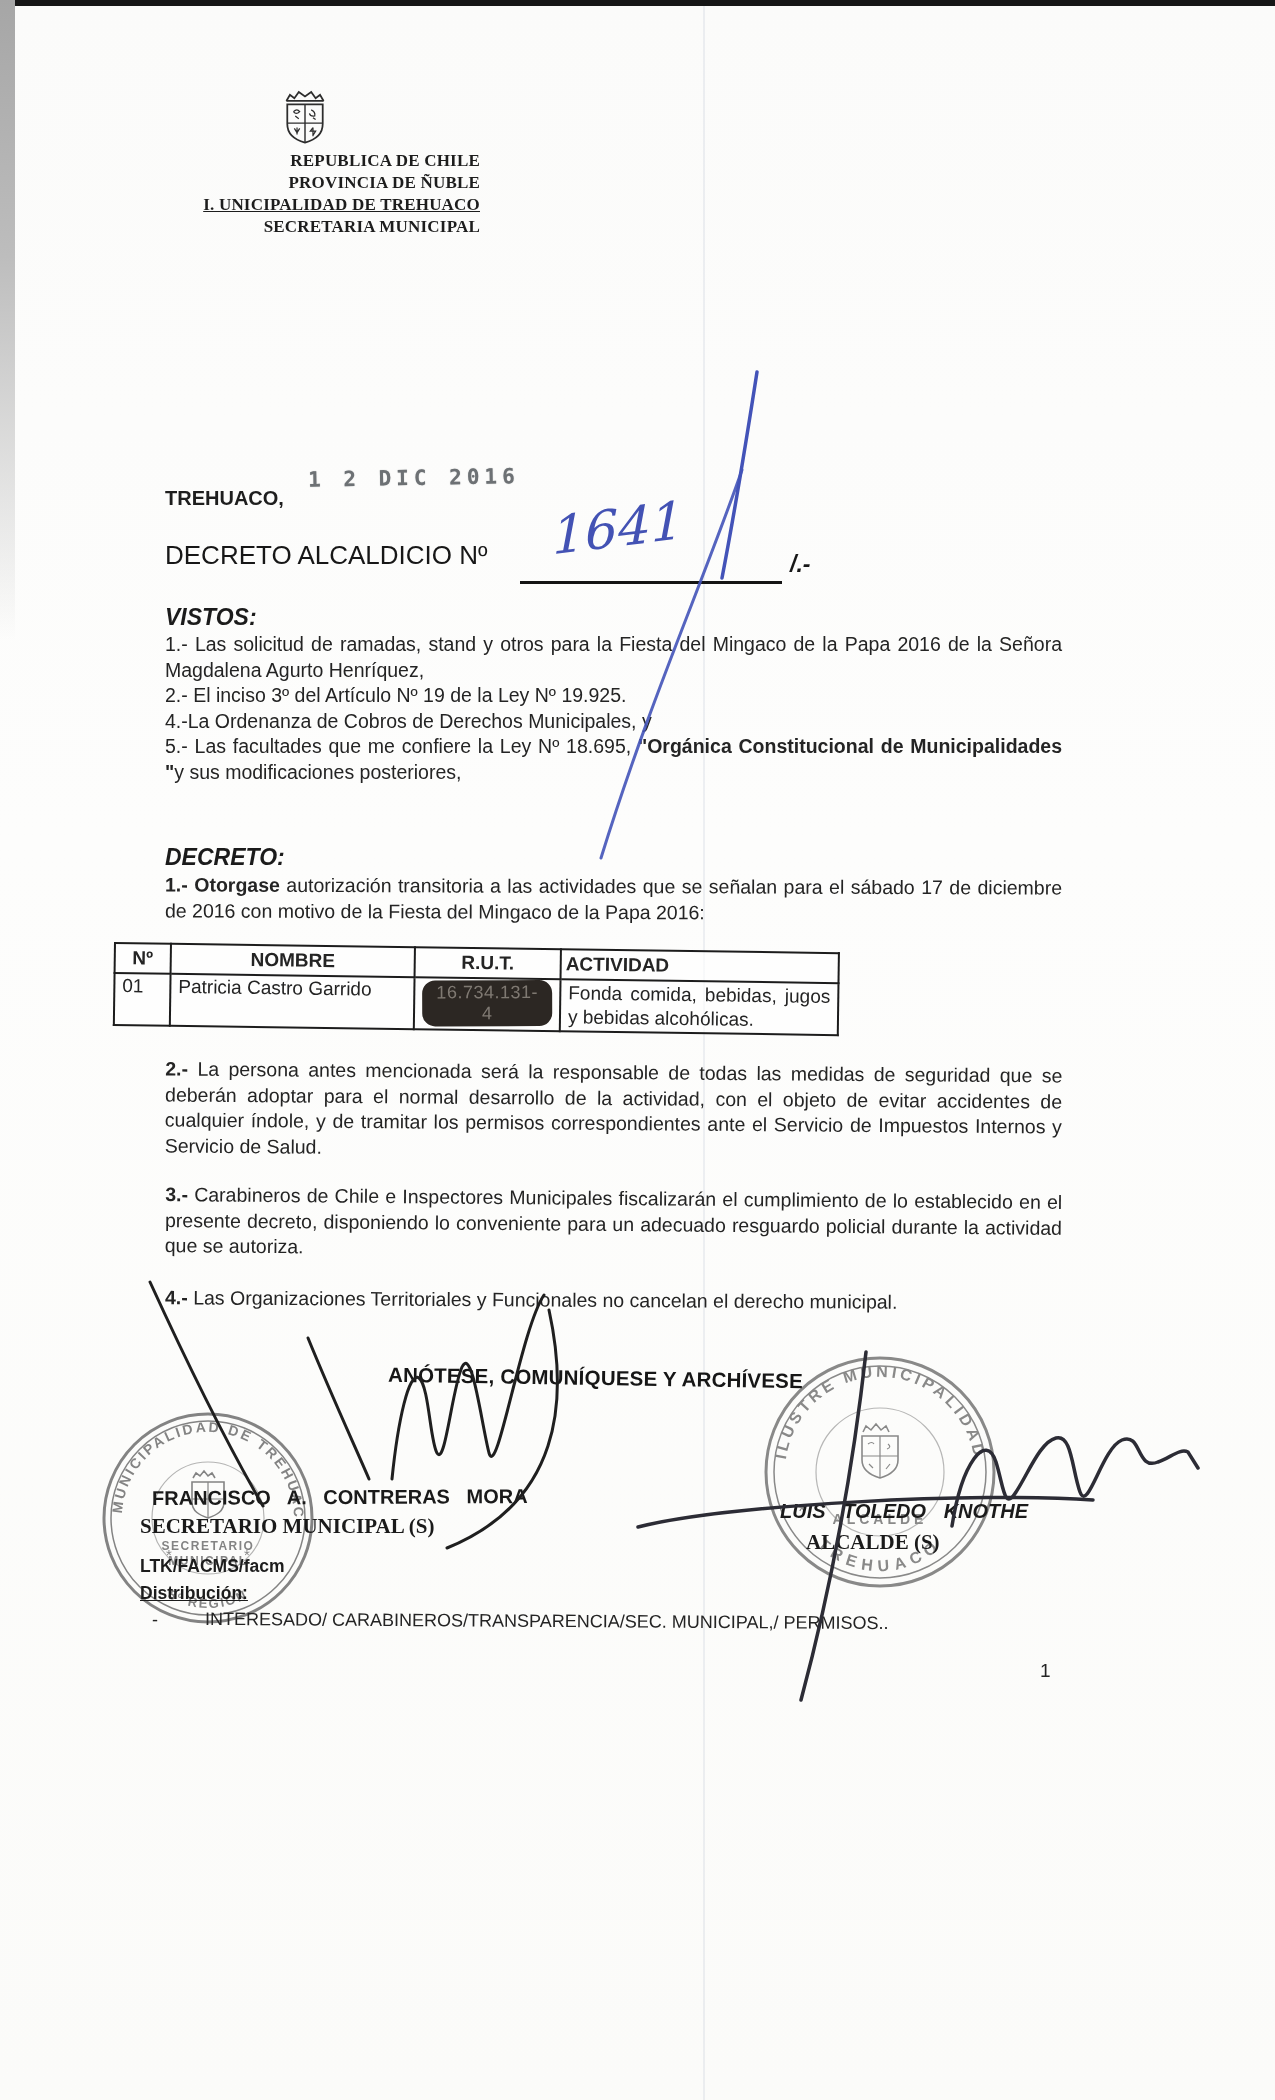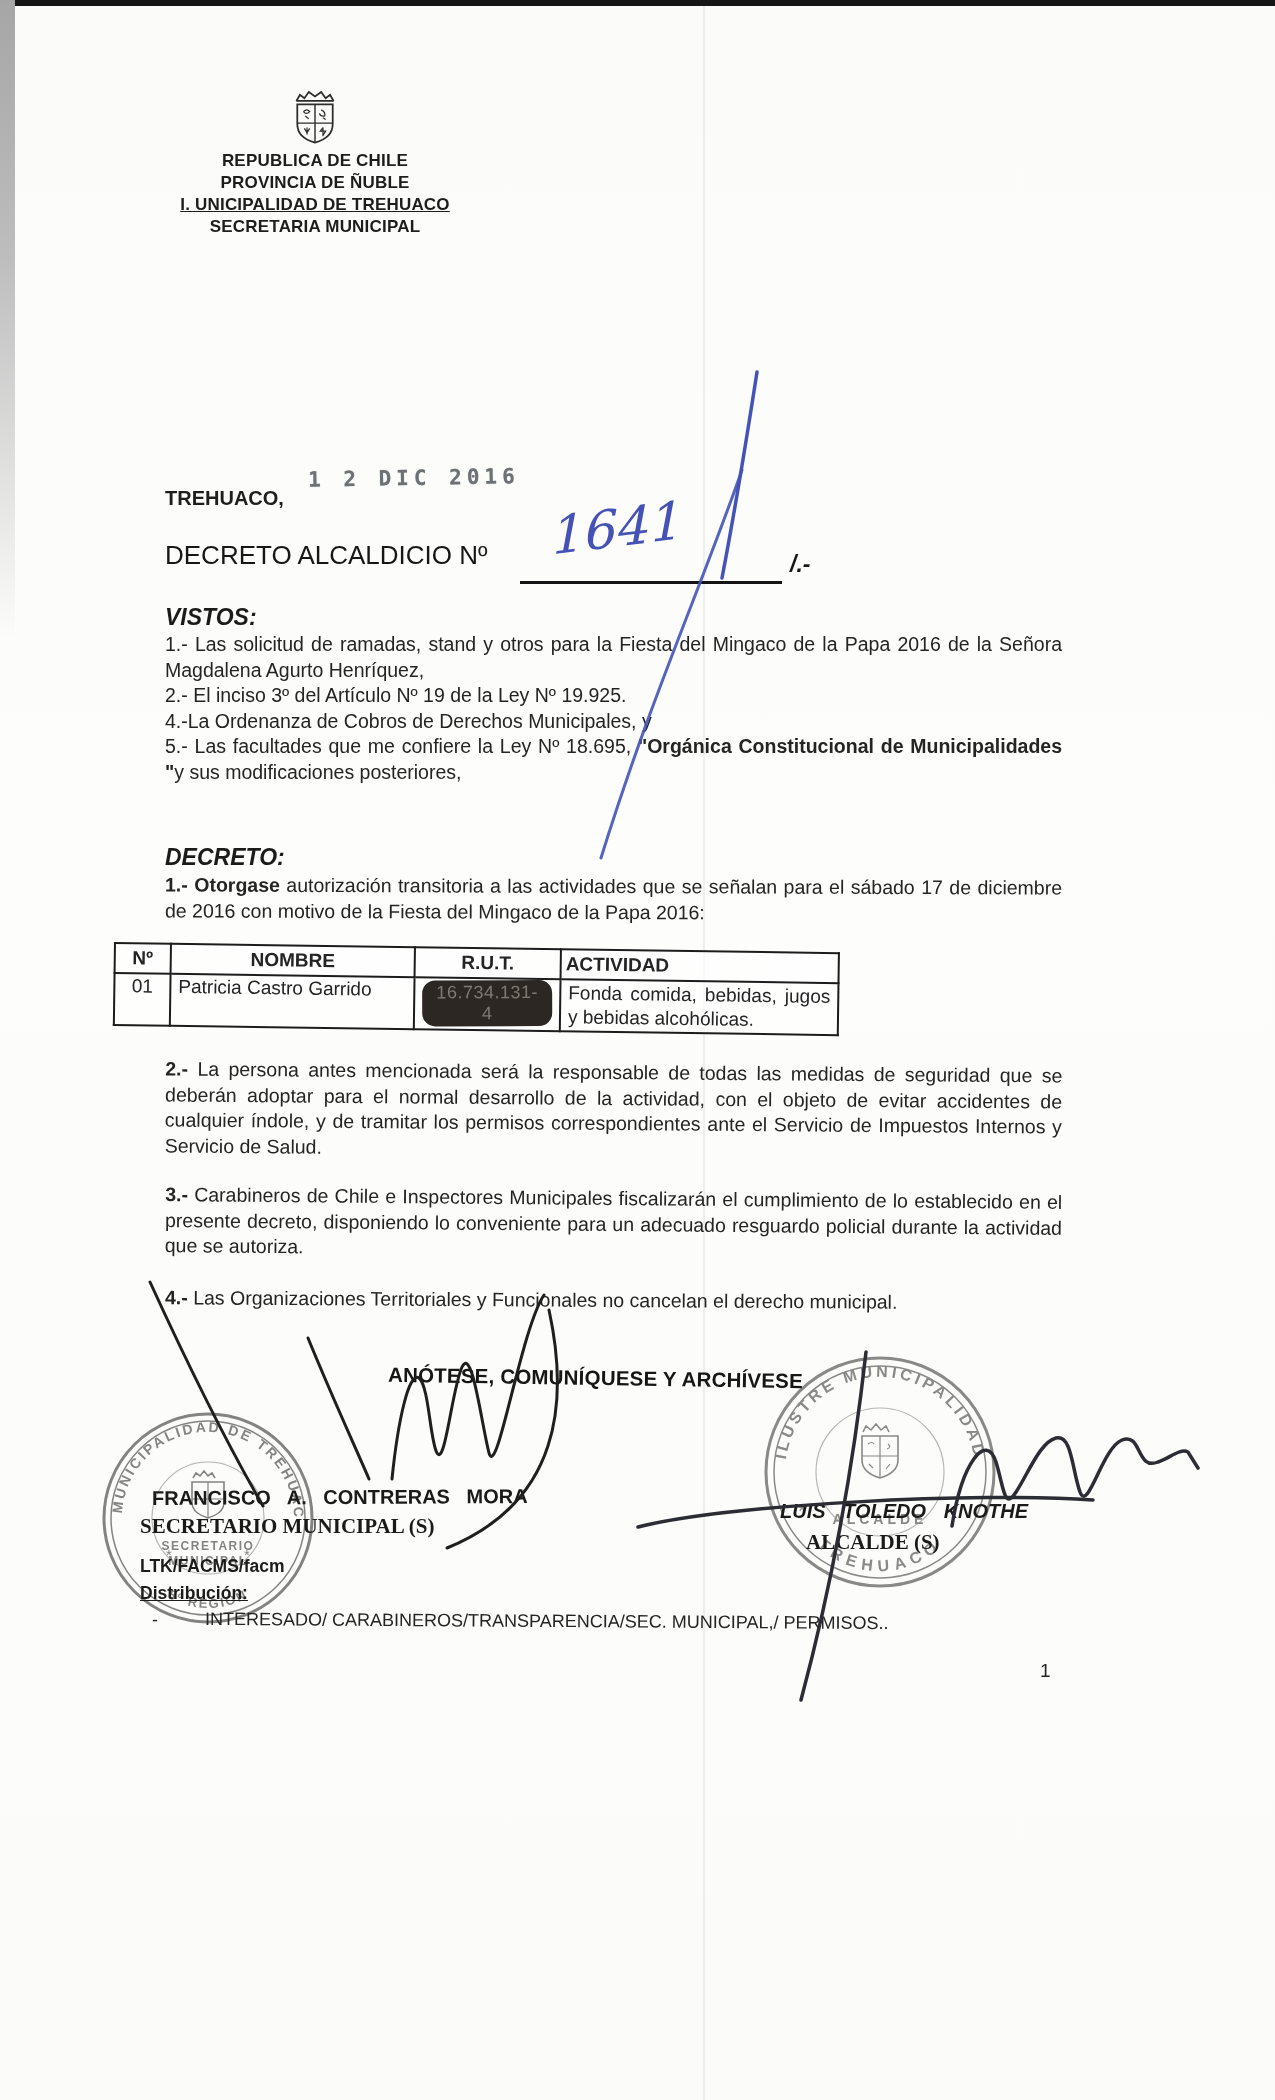--- a/index.html
+++ b/index.html
@@ -8,21 +8,21 @@
     background:linear-gradient(180deg,#fbfbfa 0%,#fdfdfc 40%,#fbfbf9 100%);
     font-family:"Liberation Sans",sans-serif;color:#222;
   }
   .abs{position:absolute;}
   
   .edge-top{left:0;top:0;width:1275px;height:6px;background:#161616;z-index:6;}
   .edge-left{left:0;top:0;width:15px;height:640px;
     background:linear-gradient(180deg,#a6a6a6 0%,#bdbdbd 40%,rgba(200,200,200,0) 100%);z-index:6;}
   .crease{left:703px;top:0;width:2px;height:2100px;background:rgba(120,140,170,0.12);z-index:1;}
   
-  .letterhead{left:140px;top:86px;width:350px;text-align:center;z-index:3;}
+  .letterhead{left:130px;top:86px;width:350px;text-align:right;z-index:3;font-family:Liberation Serif, serif;}
   .letterhead .lines{font-weight:bold;font-size:17px;line-height:22px;color:#1d1d1d;letter-spacing:.2px;}
   .lh-underline{text-decoration:underline;}
   .crest{display:block;margin:0 auto 4px auto;}
   
   .ref{left:610px;top:352px;width:454px;font-size:19.5px;line-height:25px;
     text-align:justify;text-align-last:left;color:#242424;z-index:3;}
   .ref b{font-weight:bold;}
   
   .city{left:165px;top:487px;font-weight:bold;font-size:20px;color:#1e1e1e;z-index:3;}
   .datestamp{left:308px;top:466px;font-family:"DejaVu Sans Mono",monospace;font-weight:bold;
@@ -44,21 +44,21 @@
   .vistos-list{top:632px;}
   .p1{top:874px;transform:rotate(.2deg);}
   .p2{top:1060px;transform:rotate(.45deg);}
   .p3{top:1186px;transform:rotate(.5deg);}
   .p4{top:1288px;transform:rotate(.35deg);}
   
   .permit-table{left:114px;top:942px;border-collapse:collapse;transform:rotate(.8deg);
     transform-origin:left top;z-index:3;background:rgba(255,255,255,.6);}
   .permit-table th,.permit-table td{border:2px solid #1c1c1c;font-size:19px;color:#242424;padding:1px 7px;}
   .permit-table th{font-weight:bold;text-align:center;height:26px;padding:1px 4px;}
-  .col-num{width:40px;text-align:center;}
+  .col-num{width:40px;}
   .col-name{width:228px;}
   .col-rut{width:130px;text-align:center;}
   .col-act{width:262px;text-align:justify;text-align-last:left;line-height:24px;}
   .redaction{display:inline-block;background:#2c2723;border-radius:13px;padding:2px 10px;
     color:rgba(196,190,180,.55);font-size:18px;letter-spacing:.5px;transform:rotate(-1deg);}
   
   .closing{left:388px;top:1366px;font-weight:bold;font-size:20.5px;color:#161616;
     transform:rotate(.9deg);z-index:3;letter-spacing:.2px;}
   
   .sig-name{font-weight:bold;font-size:20px;color:#1a1a1a;z-index:3;}

